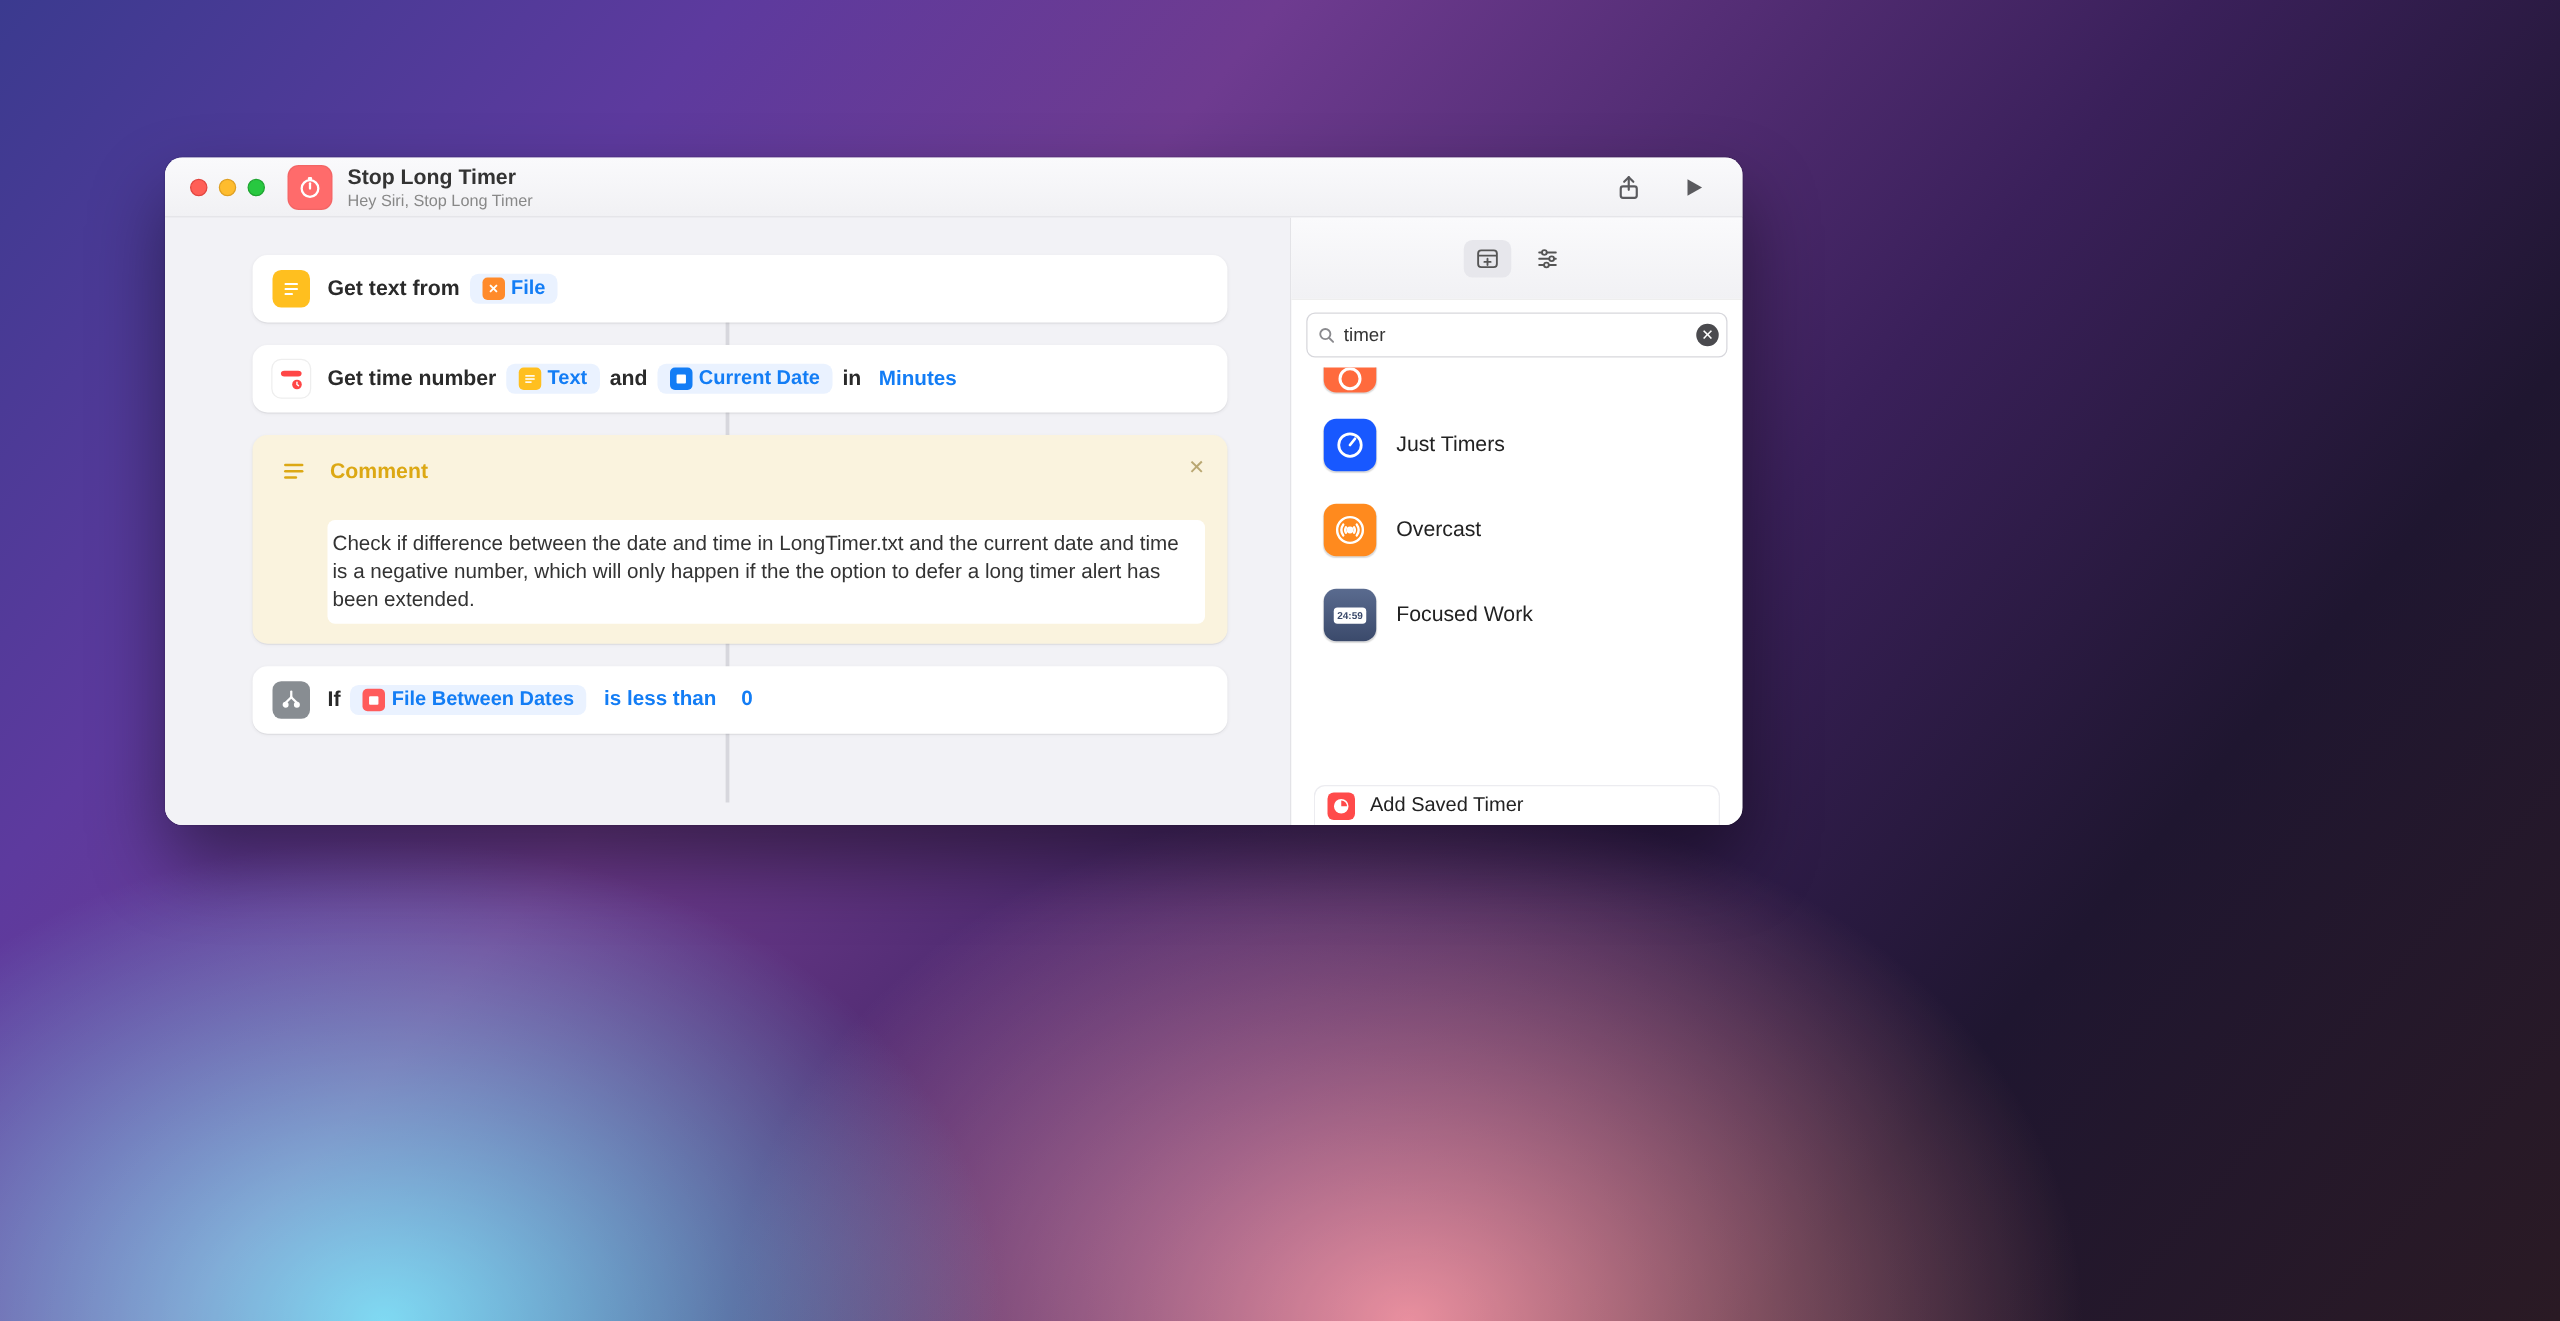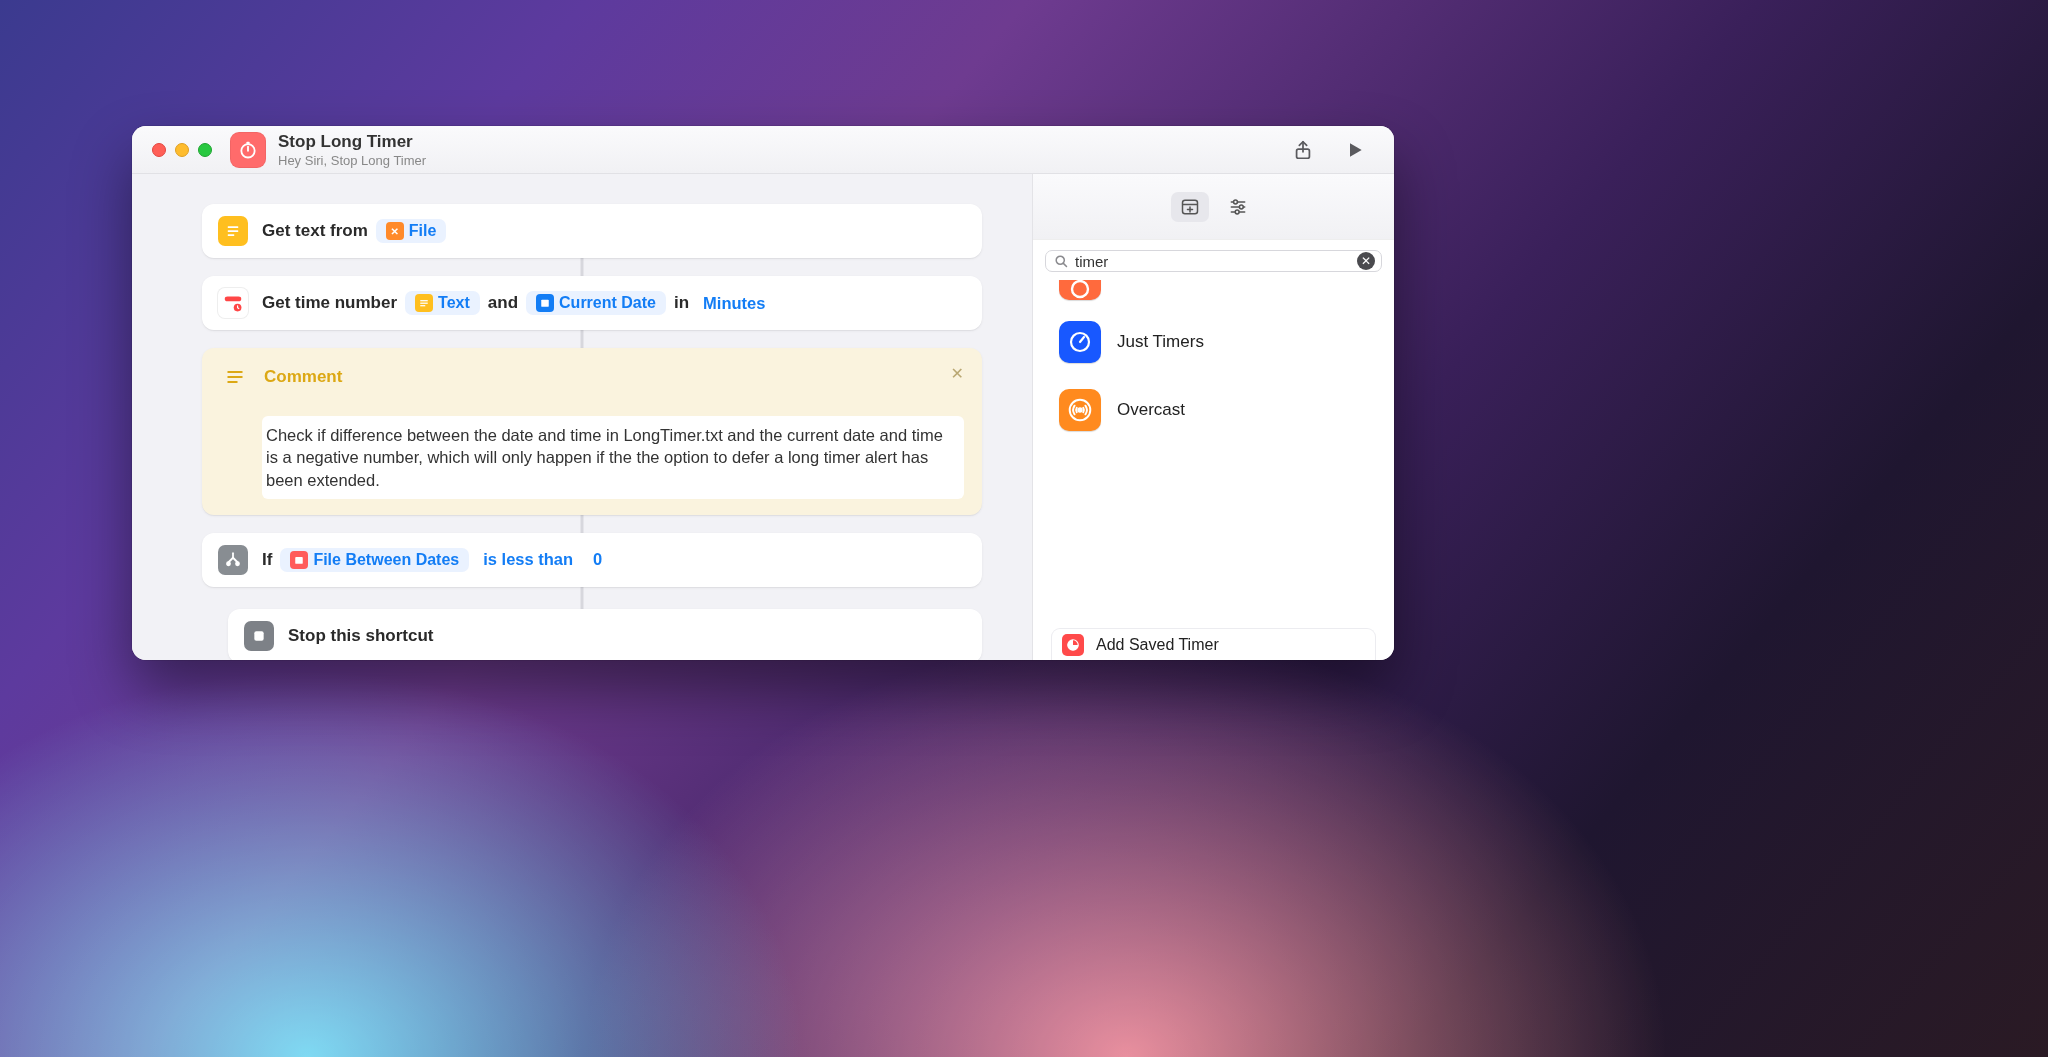--- a/index.html
+++ b/index.html
@@ -152,21 +152,21 @@
   .side-top .seg {
     width: 38px; height: 30px; border-radius: 7px;
     display: flex; align-items: center; justify-content: center;
     color: #5c5c60;
   }
   .side-top .seg.active { background: #e7e7ec; }
 
   .search-wrap { padding: 10px 12px 8px 12px; }
   .search {
     display: flex; align-items: center;
-    height: 22px;
+    height: 36px;
     border: 1px solid #d7d7dc; border-radius: 7px;
     padding: 0 6px 0 8px;
     background: #fff;
   }
   .search input {
     flex: 1; border: none; outline: none; font-size: 15px; color: #333;
     background: transparent;
   }
   .search .mag { color: #8a8a8e; margin-right: 6px; }
   .search .clear {
@@ -330,28 +330,20 @@
                   <rect x="3" y="5" width="18" height="16" rx="2"></rect>
                 </svg>
             </span>
             <span>File Between Dates</span>
           </span>
           <span class="plain">is less than</span>
           <span class="plain">0</span>
         </div>
       </div>
 
-      <div class="action indent" style="margin-top:22px;">
-        <div class="action-icon ic-darkgray">
-          <svg width="16" height="16" viewBox="0 0 24 24">
-              <rect x="5" y="5" width="14" height="14" rx="3" fill="#fff"></rect>
-            </svg>
-        </div>
-        <span class="action-label">Stop this shortcut</span>
-      </div>
 
     </div>
 
     <div class="sidebar">
       <div class="side-top">
         <div class="seg active">
           <svg width="20" height="20" viewBox="0 0 24 24" fill="none" stroke="#555" stroke-width="1.8">
             <rect x="3" y="4" width="18" height="16" rx="3"></rect>
             <line x1="3" y1="9" x2="21" y2="9"></line>
             <line x1="12" y1="12" x2="12" y2="18" stroke-linecap="round"></line>
@@ -411,20 +403,26 @@
               <path d="M7 8a7 7 0 0 0 0 8"></path>
                 <path d="M17 8a7 7 0 0 1 0 8"></path>
               <path d="M9 10a4 4 0 0 0 0 4"></path>
                 <path d="M15 10a4 4 0 0 1 0 4"></path>
               <circle cx="12" cy="12" r="1.6" fill="#fff"></circle>
             </svg>
           </div>
           <span>Overcast</span>
         </div>
 
+        <div class="app-row" style="margin-top:12px;">
+          <div class="app-ic" style="background:linear-gradient(#5a6b8f,#3b4a6b);">
+            <div style="background:#fff;border-radius:3px;padding:2px 3px;font-size:8px;font-weight:700;color:#3b4a6b;">24:59</div>
+          </div>
+          <span>Focused Work</span>
+        </div>
       </div>
 
       <div class="side-bottom">
         <div class="suggestion">
           <div class="sugg-ic">
             <svg width="14" height="14" viewBox="0 0 24 24">
                 <path d="M12 3a9 9 0 1 0 9 9h-9z" fill="#fff"></path>
                 <circle cx="12" cy="12" r="9" fill="none" stroke="#fff" stroke-width="2"></circle>
               </svg>
           </div>

